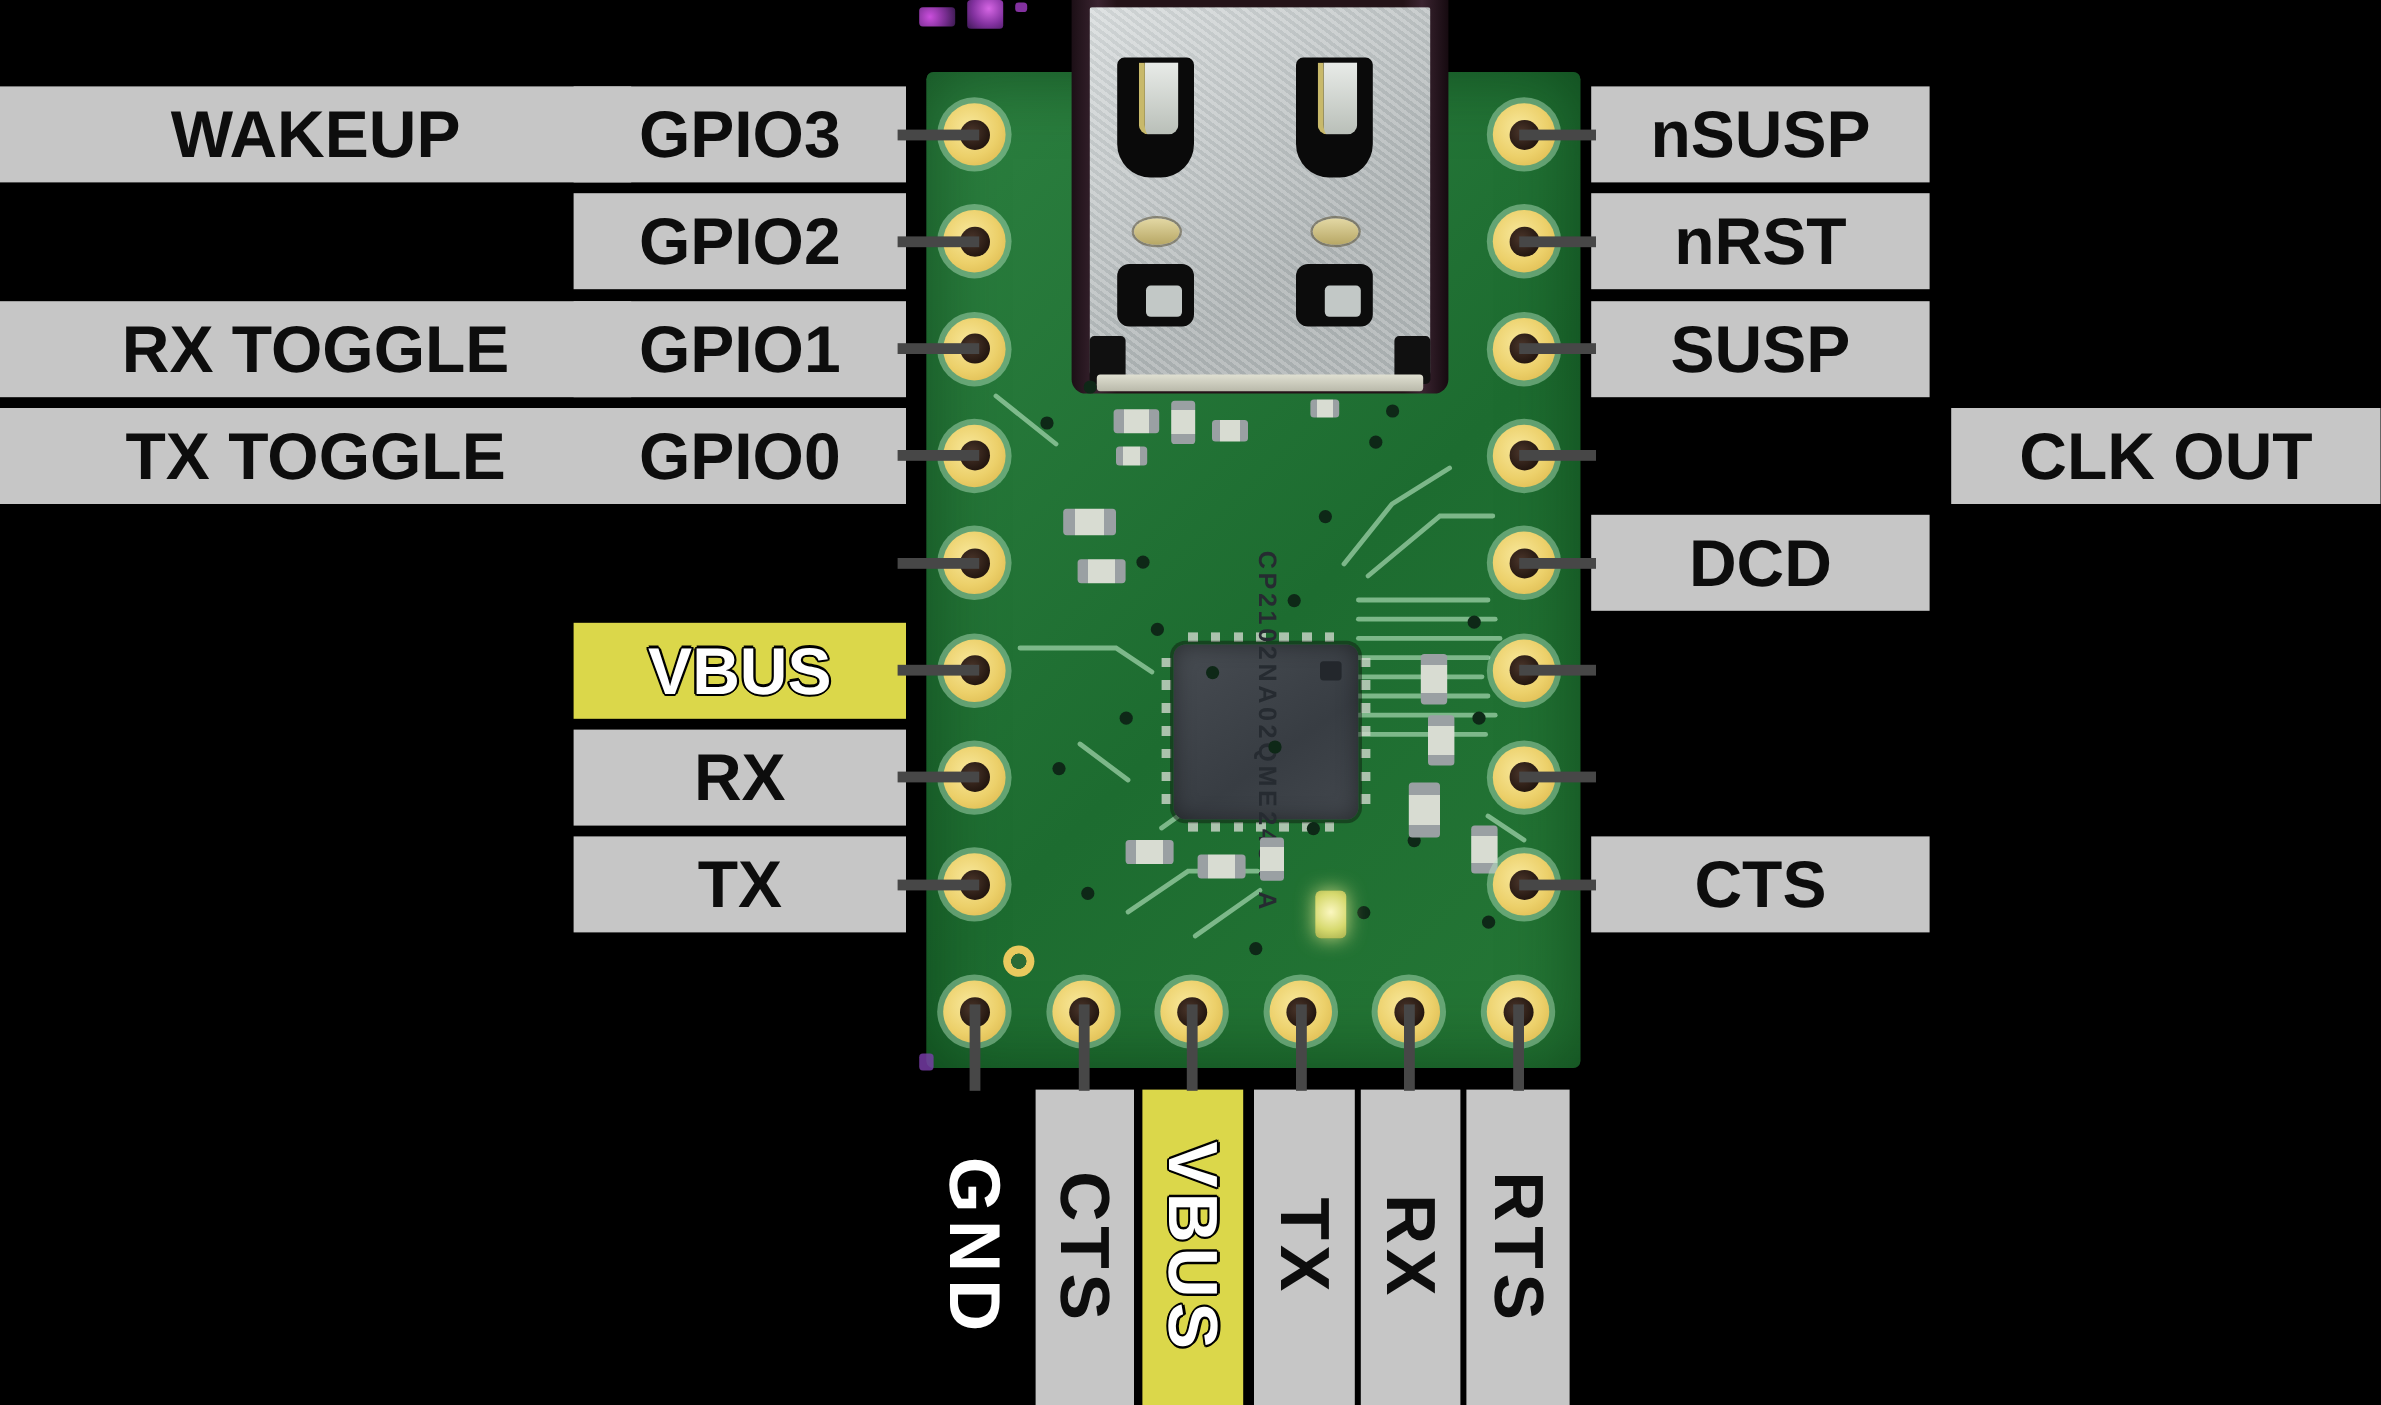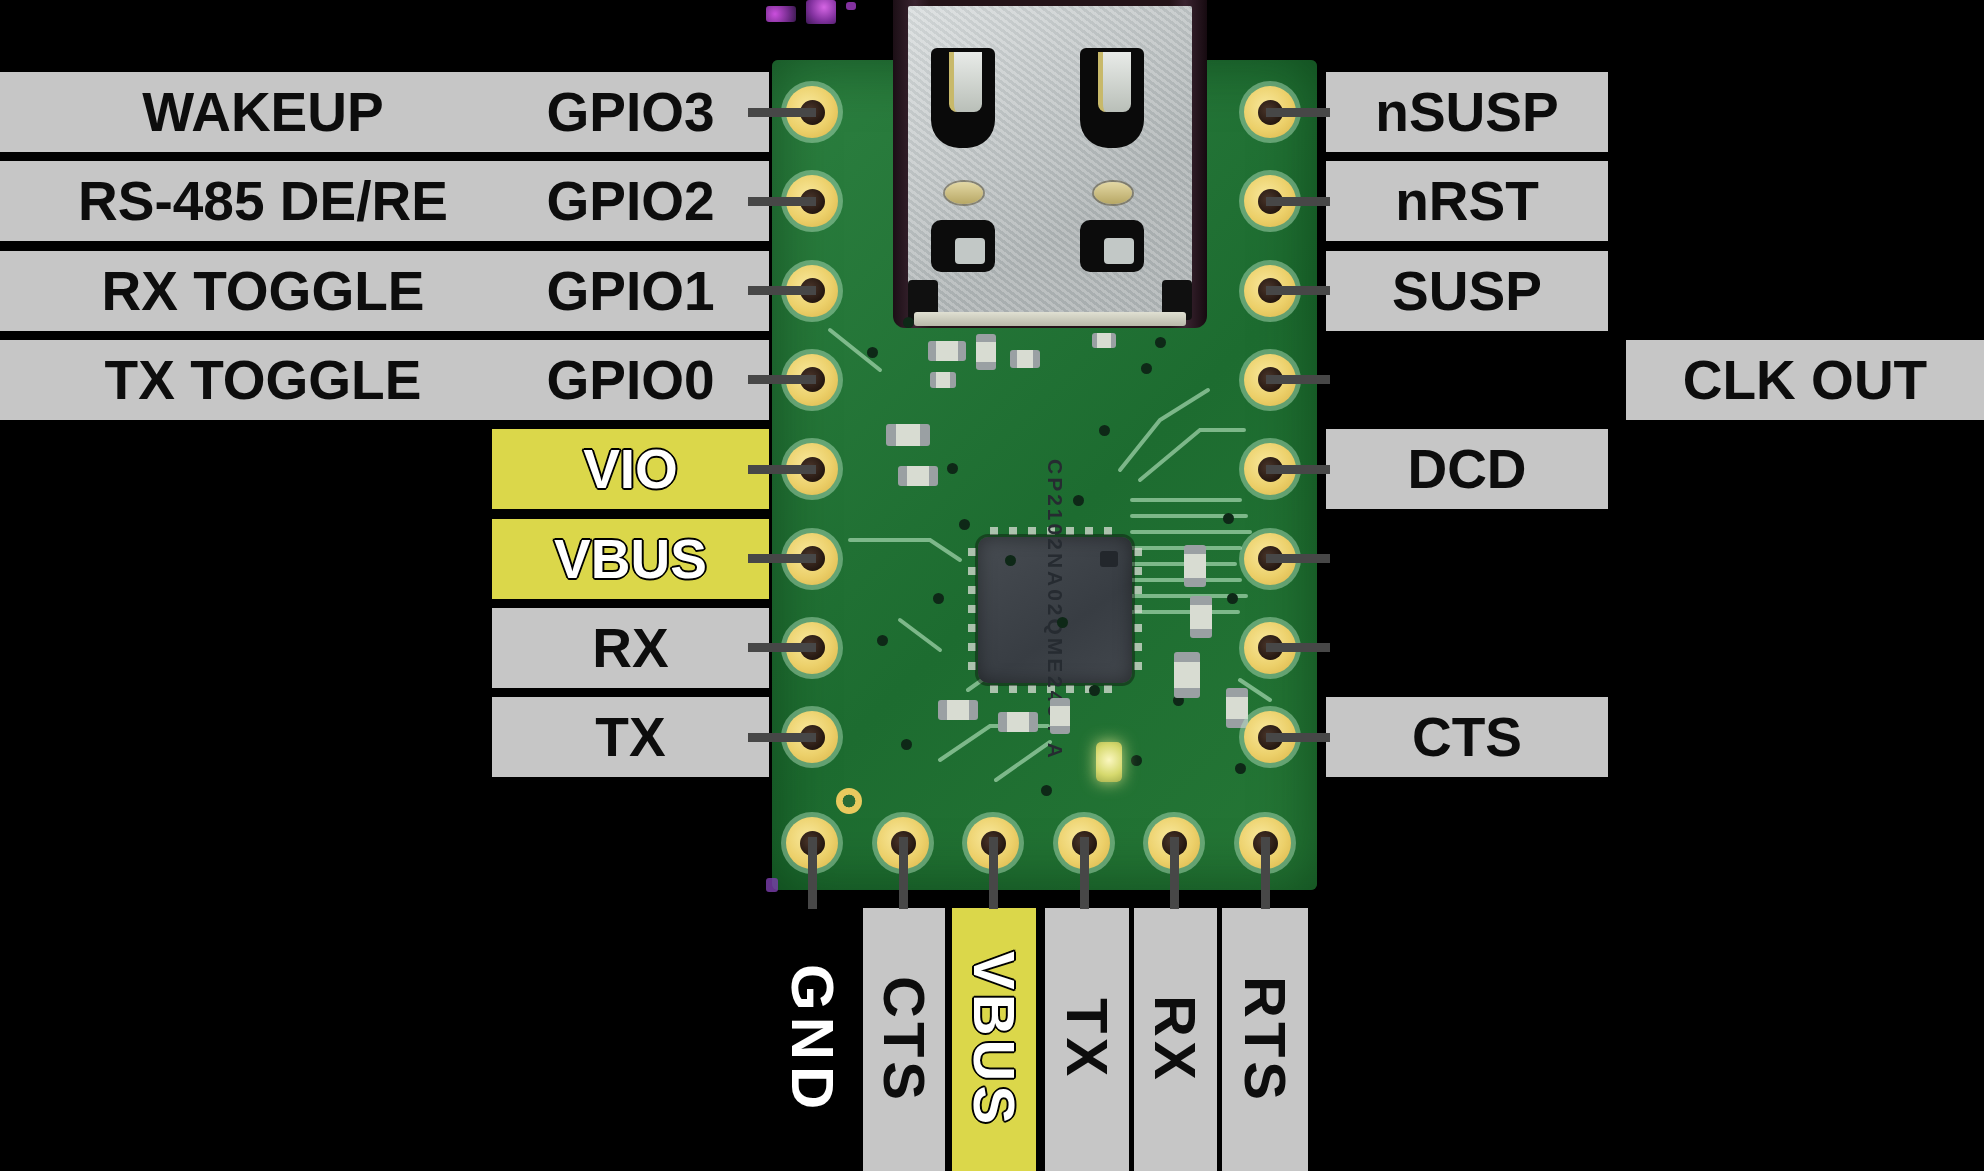--- a/index.html
+++ b/index.html
@@ -3,21 +3,21 @@
 <meta charset="utf-8">
 <style>
   html,body{margin:0;padding:0;background:#000;}
   #scene{position:relative;width:1984px;height:1171px;background:#000;overflow:hidden;
          font-family:"Liberation Sans",sans-serif;}
   
   .lbl{position:absolute;height:80px;top:calc(72px + var(--row)*89.3px);
        background:#c6c6c6;color:#0d0d0d;font-weight:700;font-size:55px;line-height:80px;
        text-align:center;white-space:nowrap;}
   .outer{left:0;width:526px;}
-  .inner{left:492px;width:277px;}
+  .inner{left:478px;width:277px;}
   .rightc{left:1326px;width:282px;}
   .clk{left:1626px;width:358px;}
   .hl{background:#dbd74a;color:#fff;-webkit-text-stroke:2.5px #000;paint-order:stroke fill;
       text-shadow:2px 0 0 #000,-2px 0 0 #000,0 2px 0 #000,0 -2px 0 #000;}
   
   .bbox{position:absolute;top:908px;height:263px;background:#c6c6c6;
         display:flex;align-items:center;justify-content:center;}
   .bbox span{writing-mode:vertical-rl;font-weight:700;font-size:58px;color:#0d0d0d;letter-spacing:4px;}
   .gnd{background:none;}
   .gnd span{color:#fff;letter-spacing:6px;font-size:60px;}
@@ -138,29 +138,27 @@
   <div class="ufoot" style="left:908px;"></div>
   <div class="ufoot" style="left:1162px;"></div>
   <div class="uband"></div>
 
   <div class="spk" style="left:766px;top:6px;width:30px;height:16px;background:radial-gradient(circle at 30% 50%,#d553e8,#7c2f96 60%,#3c1b52);"></div>
   <div class="spk" style="left:806px;top:0;width:30px;height:24px;background:radial-gradient(circle at 60% 30%,#e06bf0,#8a34a8 55%,#401a5a);"></div>
   <div class="spk" style="left:846px;top:2px;width:10px;height:8px;background:#8a34a8;"></div>
   <div class="spk" style="left:766px;top:878px;width:12px;height:14px;background:#7c3fae;opacity:.8;"></div>
 
   <div class="lbl outer" style="--row:0">WAKEUP</div>
-  <div class="lbl outer" style="--row:1">RS-485 DE/RE</div>
   <div class="lbl outer" style="--row:2">RX TOGGLE</div>
   <div class="lbl outer" style="--row:3">TX TOGGLE</div>
 
   <div class="lbl inner" style="--row:0">GPIO3</div>
   <div class="lbl inner" style="--row:1">GPIO2</div>
   <div class="lbl inner" style="--row:2">GPIO1</div>
   <div class="lbl inner" style="--row:3">GPIO0</div>
-  <div class="lbl inner hl" style="--row:4">VIO</div>
   <div class="lbl inner hl" style="--row:5">VBUS</div>
   <div class="lbl inner" style="--row:6">RX</div>
   <div class="lbl inner" style="--row:7">TX</div>
 
   <div class="lbl rightc" style="--row:0">nSUSP</div>
   <div class="lbl rightc" style="--row:1">nRST</div>
   <div class="lbl rightc" style="--row:2">SUSP</div>
   <div class="lbl rightc" style="--row:4">DCD</div>
   <div class="lbl rightc" style="--row:7">CTS</div>
   <div class="lbl clk" style="--row:3">CLK OUT</div>

